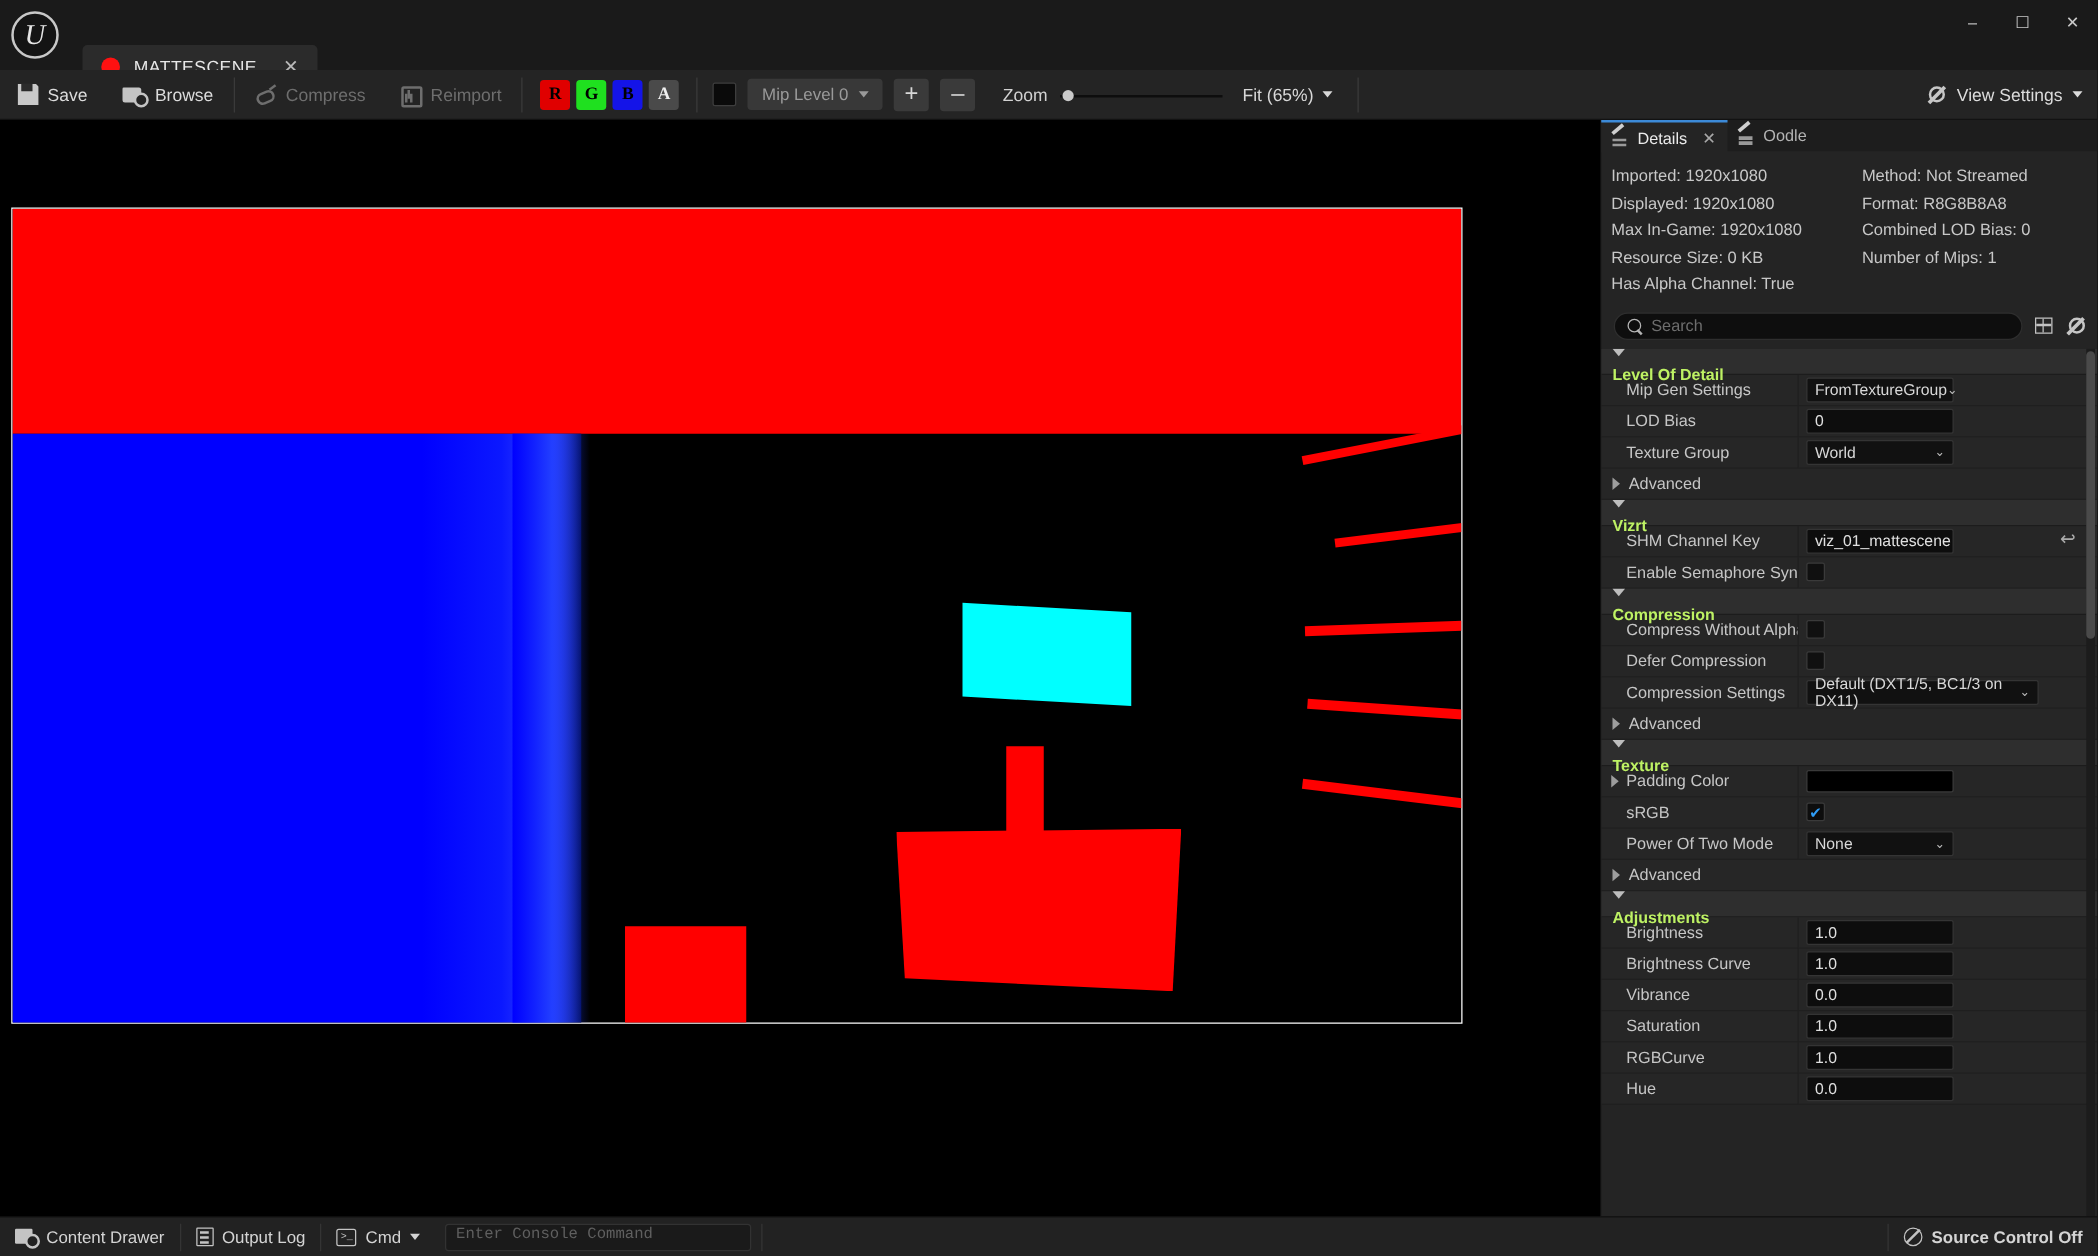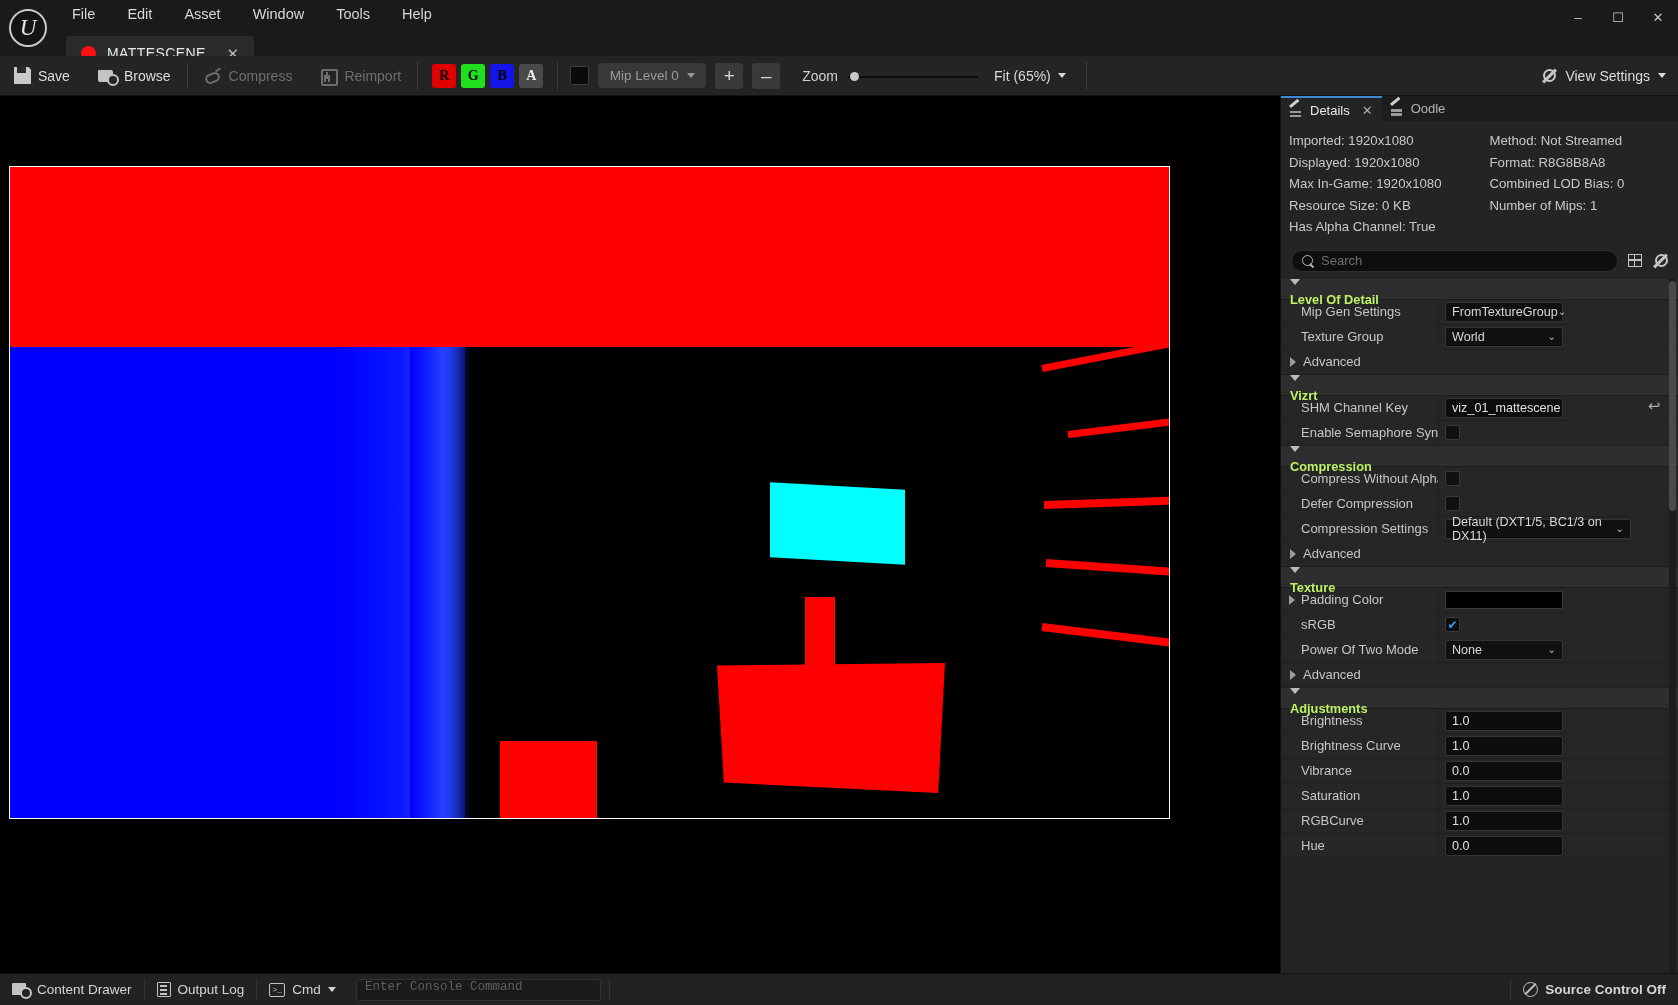--- a/index.html
+++ b/index.html
@@ -288,28 +288,20 @@
 </style>
 </head>
 <body>
 
 <div id="app">
 
   <div class="titlebar">
     <div class="ue-logo">
       <div class="circ">U</div>
     </div>
-    <div class="menu" id="menu-root">
-        <div class="menu-item">File</div>
-        <div class="menu-item">Edit</div>
-        <div class="menu-item">Asset</div>
-        <div class="menu-item">Window</div>
-        <div class="menu-item">Tools</div>
-        <div class="menu-item">Help</div>
-      </div>
 
     <div class="tabstrip">
       <div class="asset-tab">
         <div class="tab-dot"></div>
         <div class="tab-label">MATTESCENE</div>
         <div class="tab-close">✕</div>
       </div>
     </div>
 
     <div class="wincontrols">
@@ -455,20 +447,30 @@
               </div>
               <div class="prop-val">
                 <div class="combo">
                   <span>FromTextureGroup</span>
                   <span class="chev">⌄</span>
                 </div>
               </div>
             </div>
             <div class="prop-row">
               <div class="prop-name">
+                <span>LOD Bias</span>
+              </div>
+              <div class="prop-val">
+                <div class="textfield">
+                  <span>0</span>
+                </div>
+              </div>
+            </div>
+            <div class="prop-row">
+              <div class="prop-name">
                 <span>Texture Group</span>
               </div>
               <div class="prop-val">
                 <div class="combo">
                   <span>World</span>
                   <span class="chev">⌄</span>
                 </div>
               </div>
             </div>
             <div class="sub-row">

